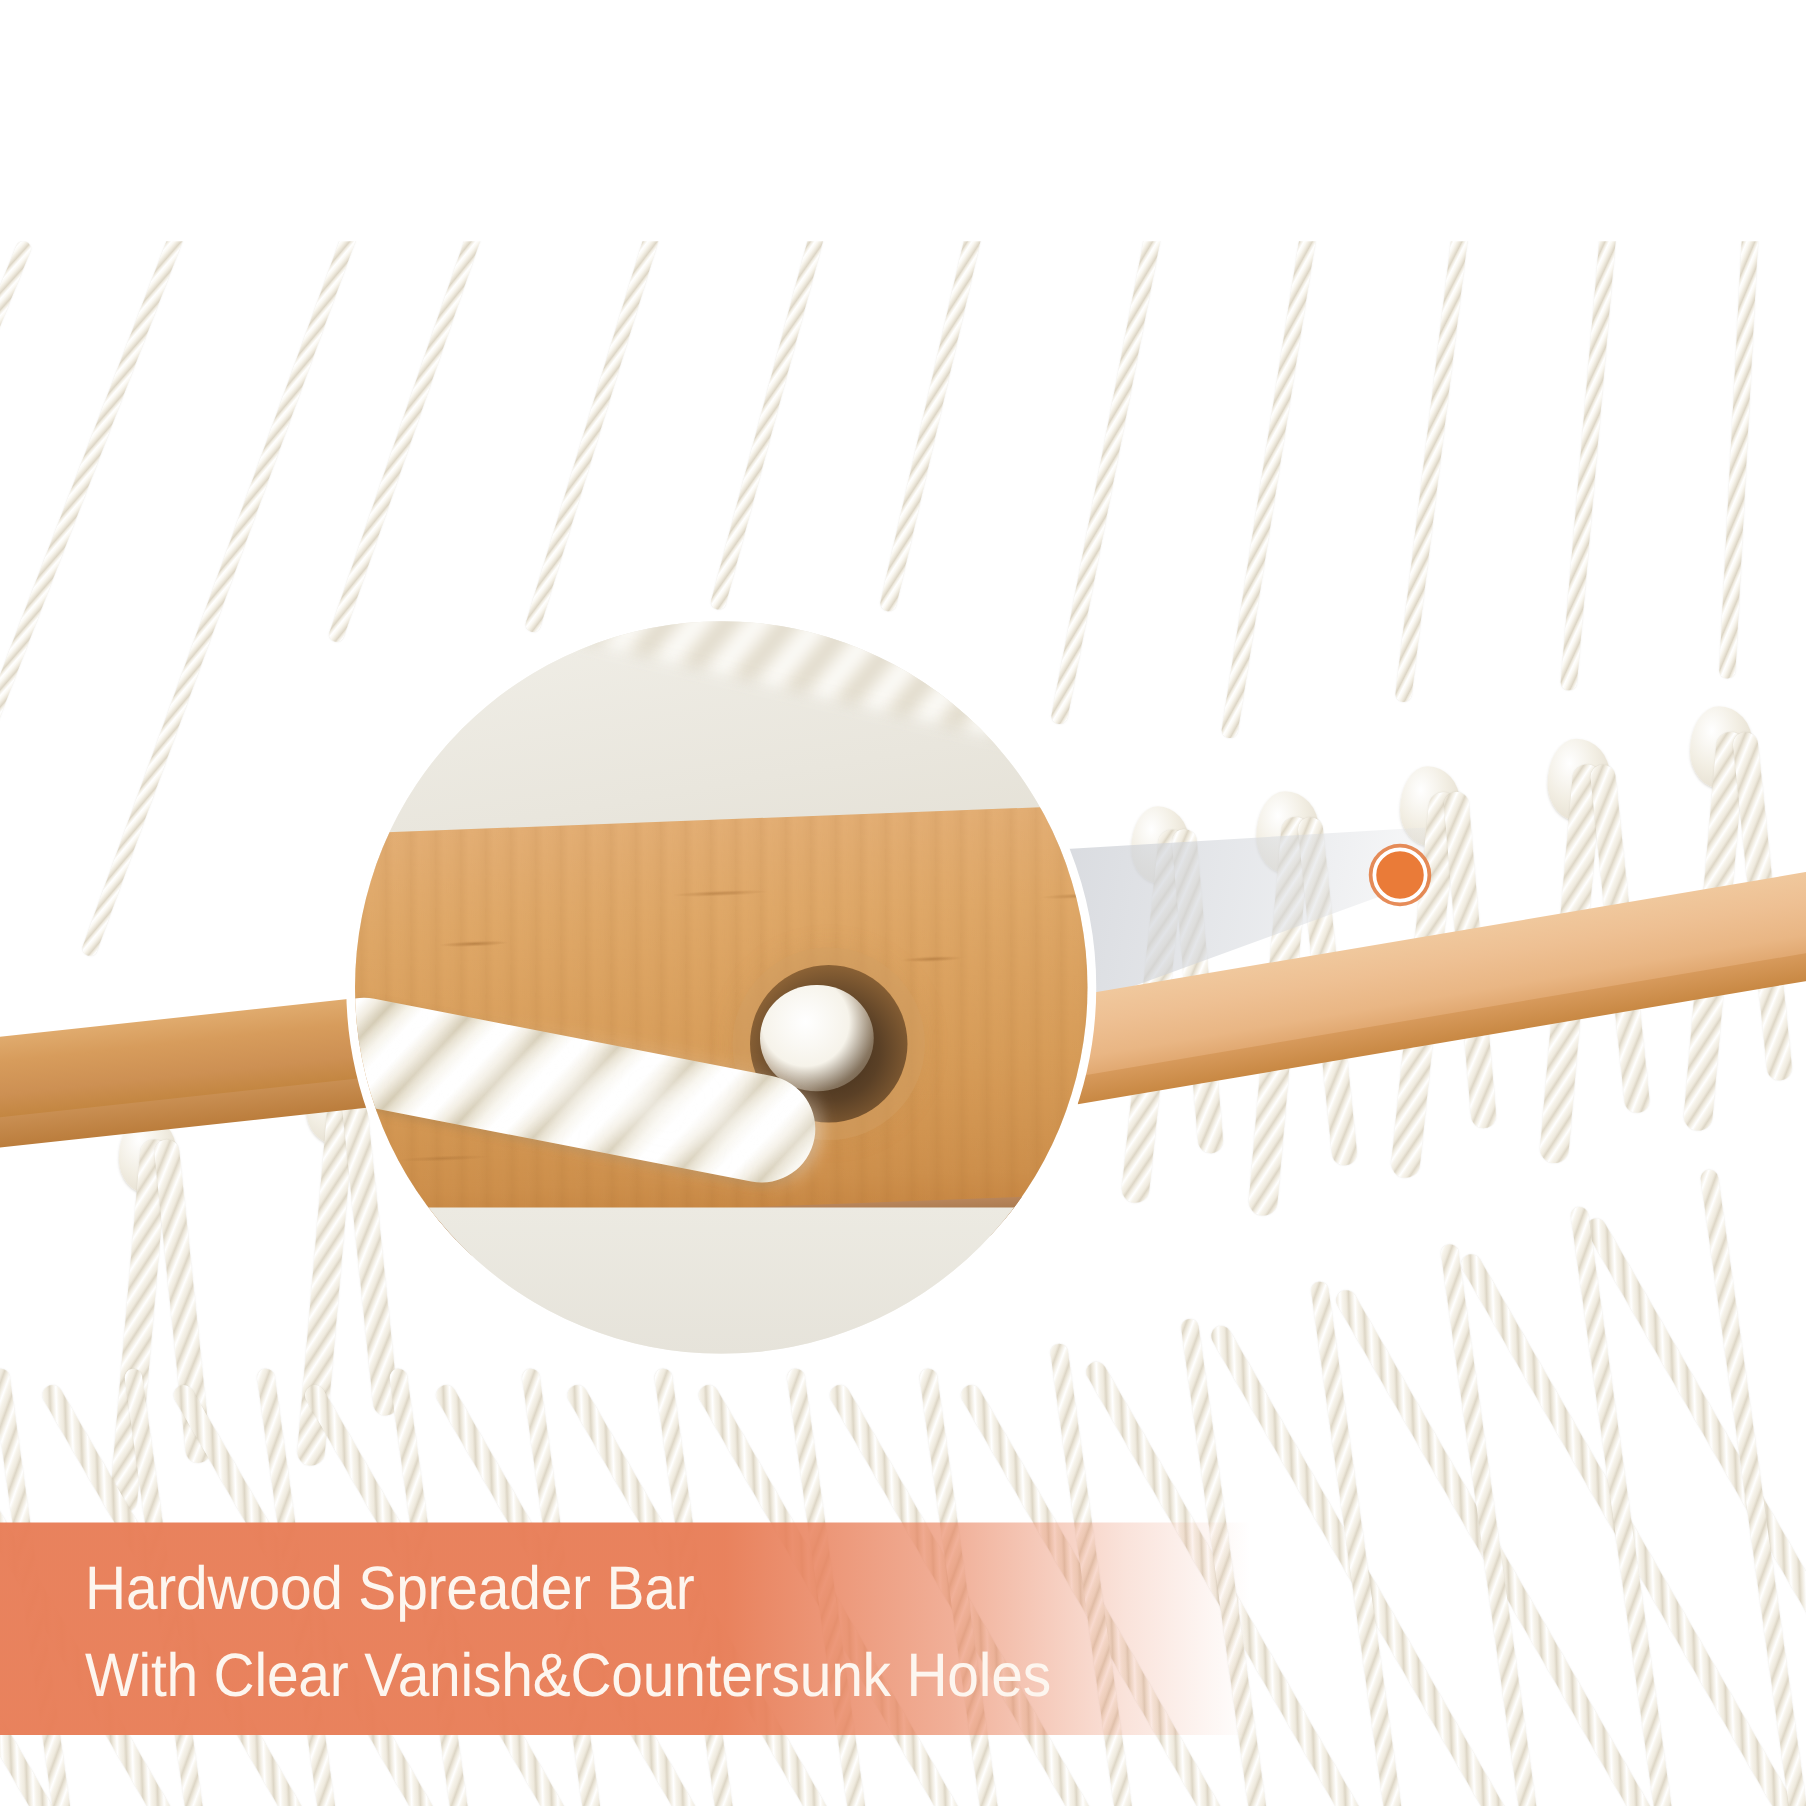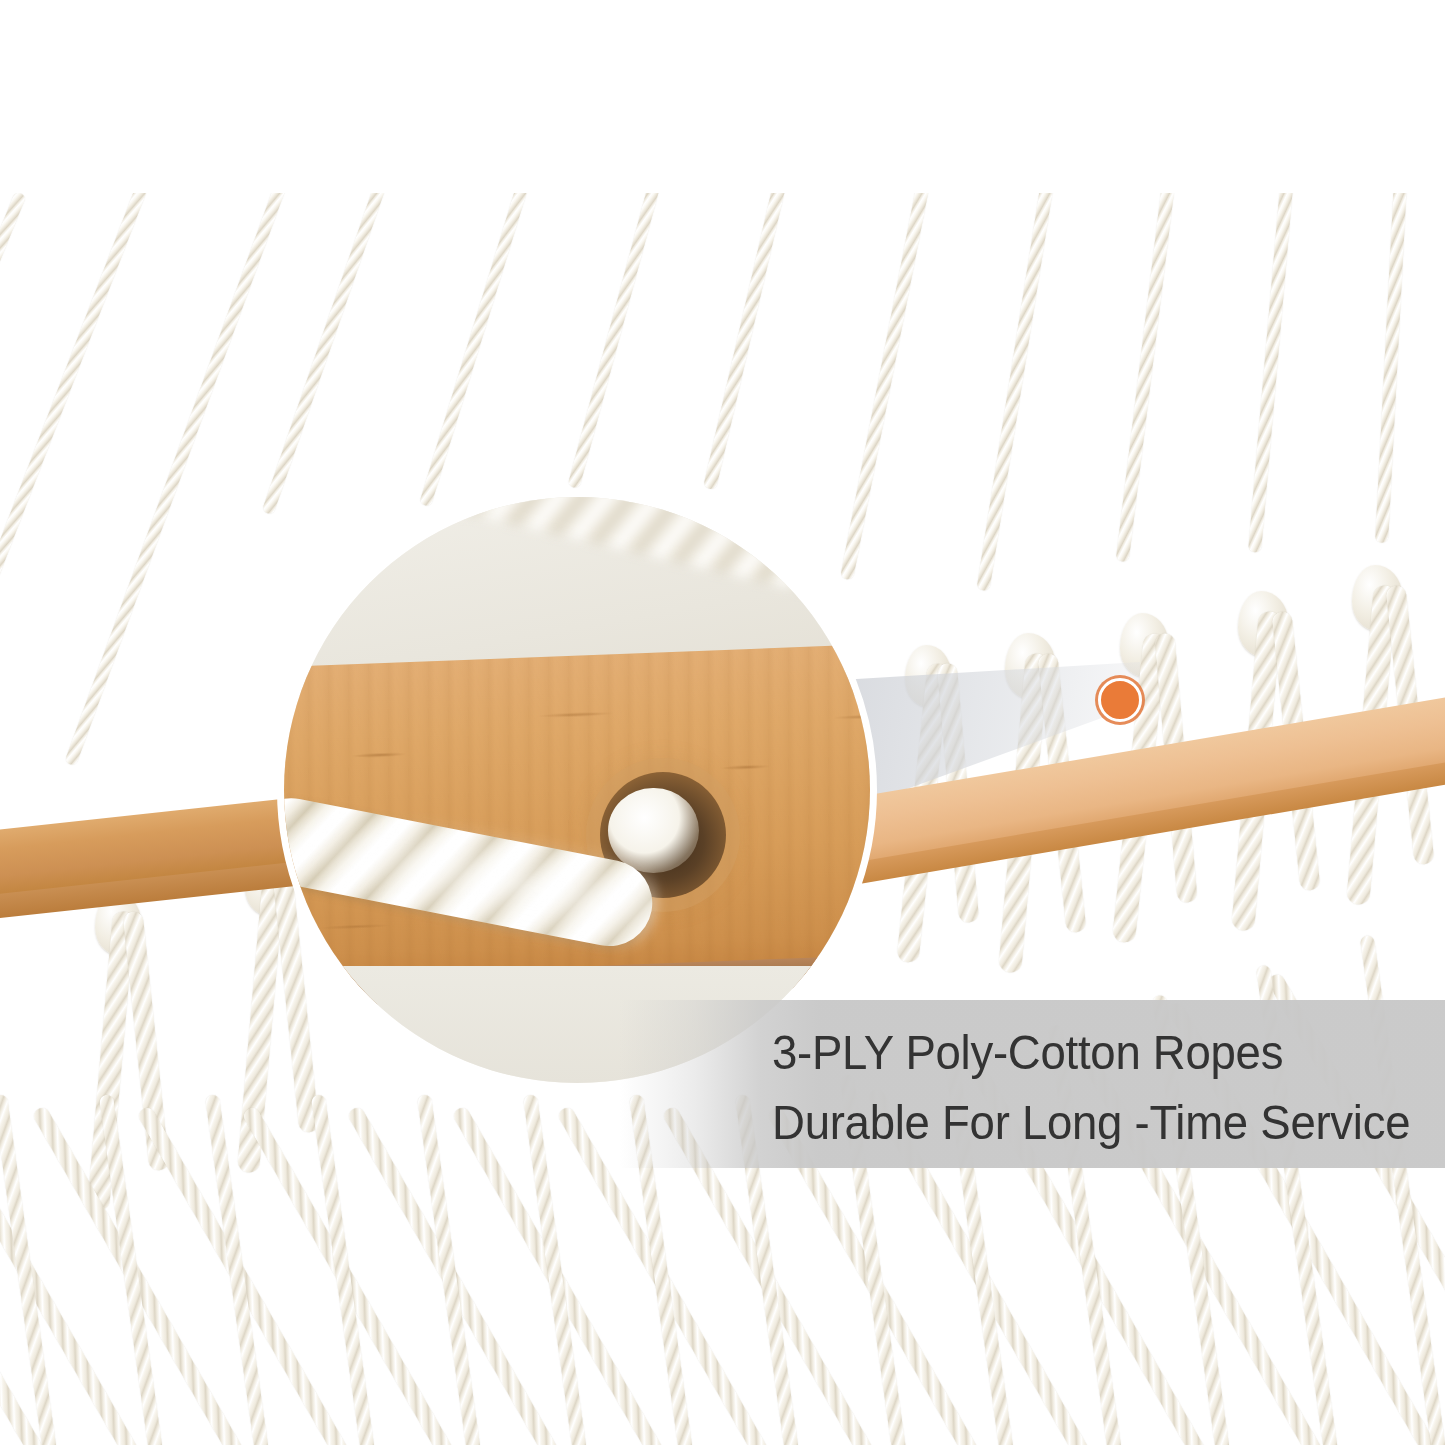--- a/index.html
+++ b/index.html
@@ -407,19 +407,19 @@
       <div class="plank-bottom"></div>
       <div class="under"></div>
       <div id="inset-hole"></div>
       <div id="inset-rope"></div>
     </div>
 
     <div id="marker-dot"></div>
 
   </div>
 
-  <div id="gray-banner">
-    <div class="txt">3-PLY Poly-Cotton Ropes</div>
-    <div class="txt" style="top:88px;">Durable For Long -Time Service</div>
+
+  <div id="orange-banner">
+    <div class="txt">Hardwood Spreader Bar</div>
+    <div class="txt" style="top:88px;">With Clear Vanish&amp;Countersunk Holes</div>
   </div>
 
-
 </div>
 
 </body></html>

